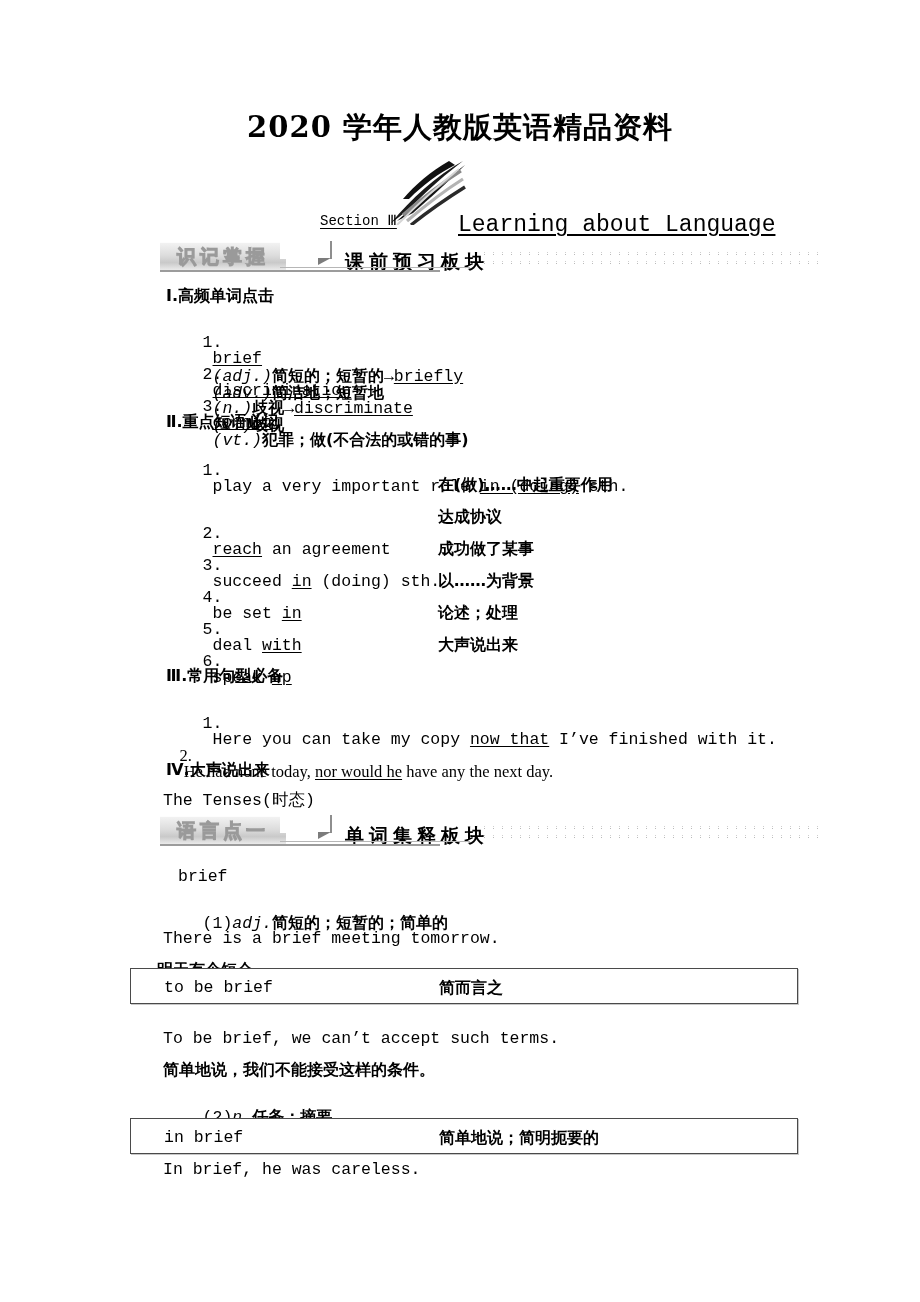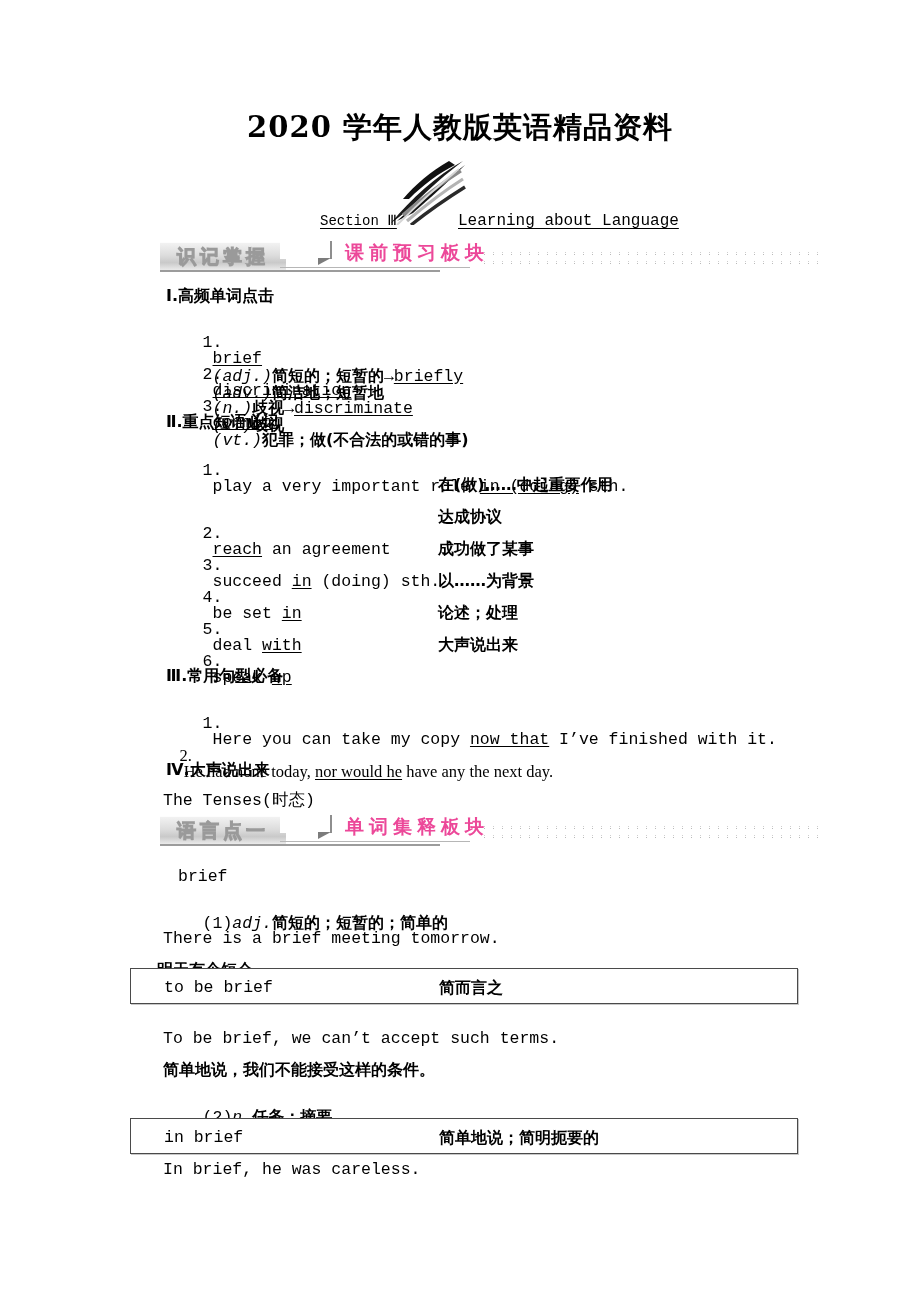--- a/index.html
+++ b/index.html
@@ -52,21 +52,21 @@
     text-decoration: underline;
     text-underline-offset: 3px;
     white-space: pre;
     margin-left: 14px;
   }
   .section-title {
     position: absolute;
     left: 295px;
     top: 0;
     font-family: "Liberation Mono", "DejaVu Sans Mono", monospace;
-    font-size: 16px;
+    font-size: 23px;
     text-decoration: underline;
     text-underline-offset: 3px;
     white-space: pre;
   }
   .swoosh {
     position: absolute;
     left: 226px;
     top: -53px;
     width: 80px;
     height: 66px;
@@ -111,26 +111,26 @@
     position: absolute;
     right: -1px;
     top: 17px;
     width: 0;
     height: 0;
     border-left: 13px solid #7c7c7c;
     border-bottom: 7px solid transparent;
   }
   .banner-main {
     position: absolute;
-    top: 0;
+    top: 9px;
     font-family: "DejaVu Sans", "Liberation Sans", sans-serif;
     font-weight: bold;
     font-size: 19px;
     letter-spacing: 5px;
-    color: #ec4899;
+    color: #000000;
     white-space: pre;
   }
   .banner-rule {
     position: absolute;
     height: 2px;
     background: #9c9c9c;
     bottom: 2px;
   }
   .banner-rule2 {
     position: absolute;

